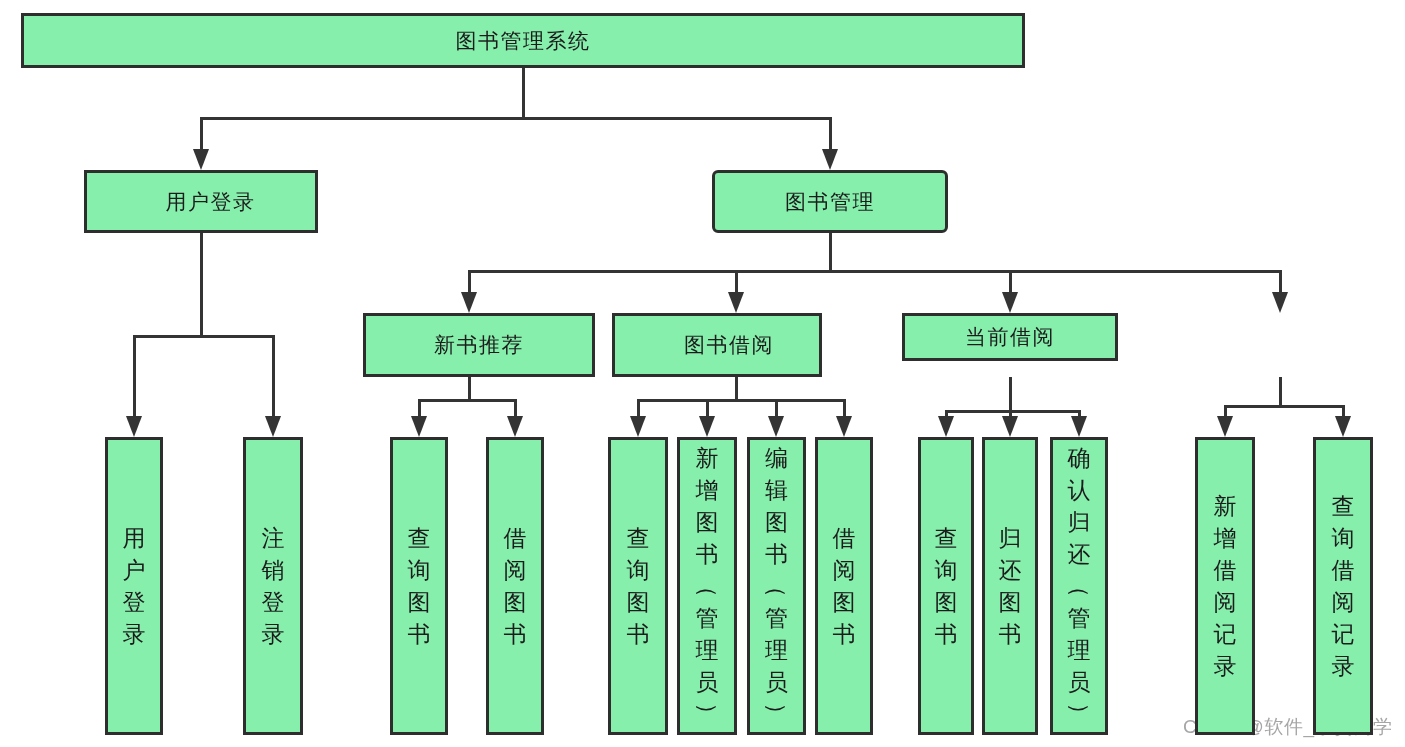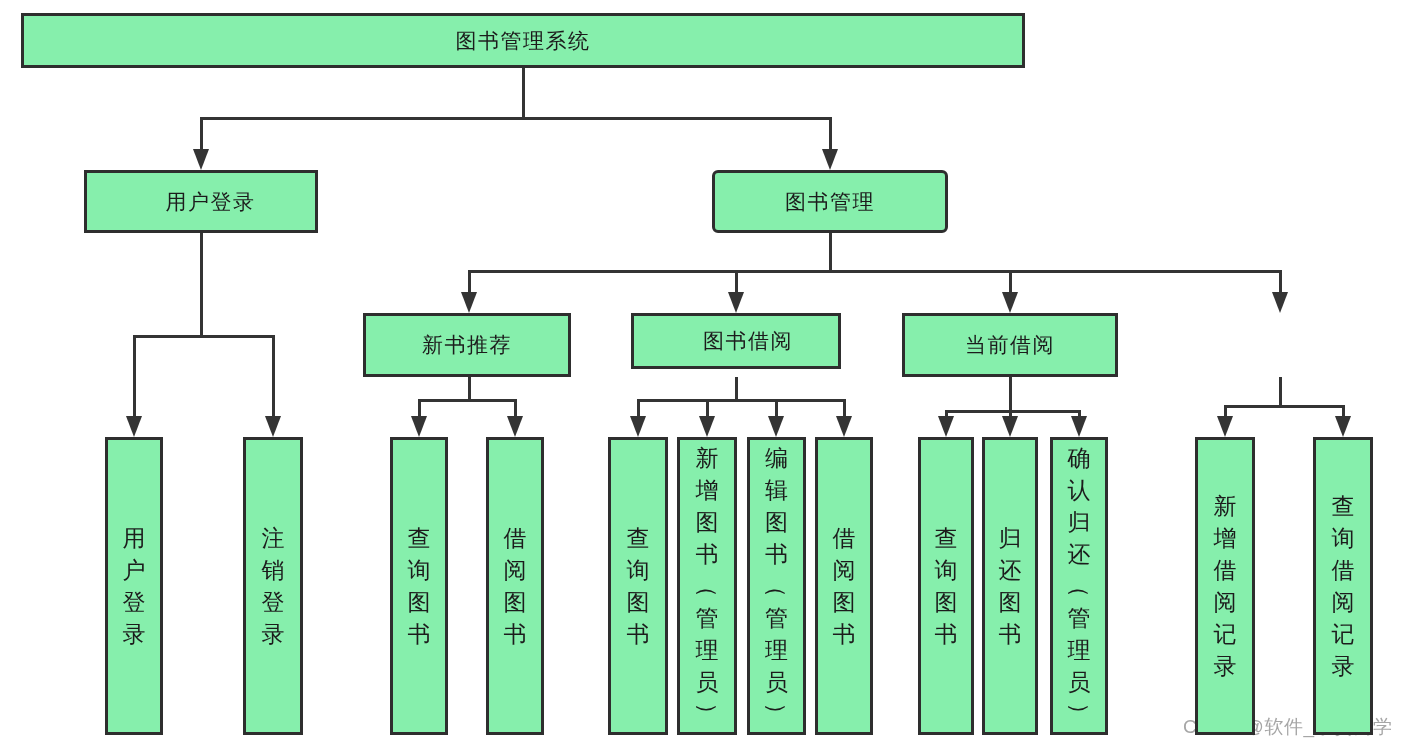--- a/index.html
+++ b/index.html
@@ -116,27 +116,27 @@
     <div class="arrow" style="left: 1335px; top: 416px;"></div>
     <div class="node h" style="left: 21px; top: 13px; width: 1004px; height: 55px;">
       <span>图书管理系统</span>
     </div>
     <div class="node h" style="left: 84px; top: 170px; width: 234px; height: 63px; padding-left: 19px;">
       <span>用户登录</span>
     </div>
     <div class="node h" style="left: 712px; top: 170px; width: 236px; height: 63px; border-radius: 6px;">
       <span>图书管理</span>
     </div>
-    <div class="node h" style="left: 363px; top: 313px; width: 208px; height: 64px;">
+    <div class="node h" style="left: 363px; top: 313px; width: 232px; height: 64px;">
       <span>新书推荐</span>
     </div>
-    <div class="node h" style="left: 631px; top: 313px; width: 210px; height: 56px; padding-left: 24px;">
+    <div class="node h" style="left: 612px; top: 313px; width: 210px; height: 64px; padding-left: 24px;">
       <span>图书借阅</span>
     </div>
-    <div class="node h" style="left: 902px; top: 313px; width: 216px; height: 64px;">
+    <div class="node h" style="left: 902px; top: 313px; width: 216px; height: 48px;">
       <span>当前借阅</span>
     </div>
     <div class="node v" style="left: 105px; top: 437px; width: 58px; height: 298px;">
       <div class="vlabel">
         <span>用</span>
         <span>户</span>
         <span>登</span>
         <span>录</span>
       </div>
     </div>

